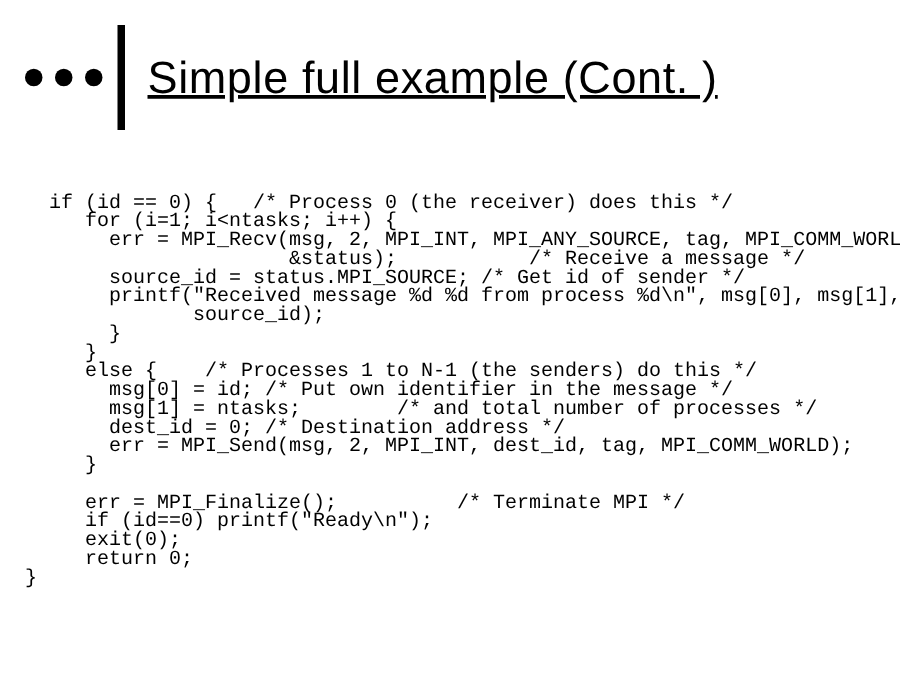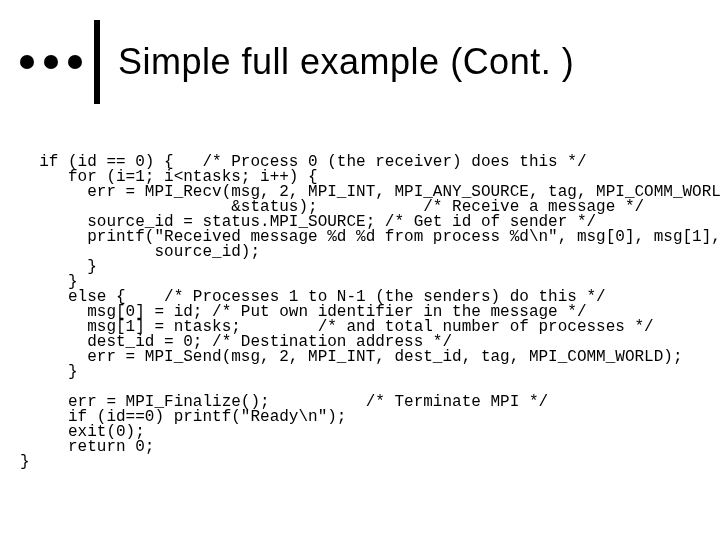--- a/index.html
+++ b/index.html
@@ -42,20 +42,21 @@
     width: 6px;
     height: 84px;
     background: #000;
     margin-right: 18px;
   }
   .title-text {
     font-size: 36px;
     color: #000;
     letter-spacing: 0.5px;
     white-space: nowrap;
+    text-decoration: underline;
   }
   .code {
     position: absolute;
     top: 155px;
     left: 20px;
     right: 20px;
     font-family: "Courier New", Courier, monospace;
     font-size: 16px;
     line-height: 15px;
     white-space: pre;

